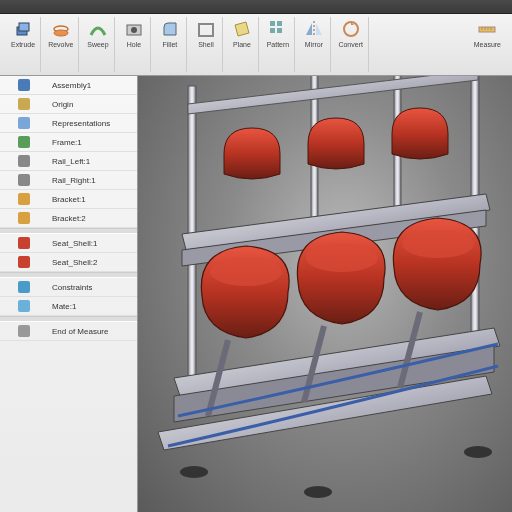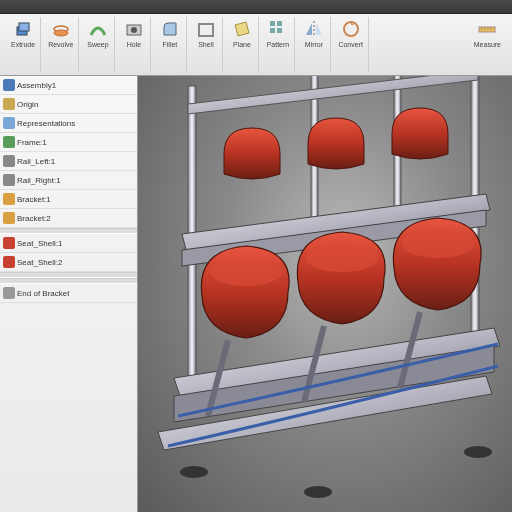--- a/index.html
+++ b/index.html
@@ -54,23 +54,23 @@
     left: 0; top: 0;
     width: 138px;
     height: 100%;
     background: linear-gradient(#f7f7f7, #eaeaea);
     border-right: 1px solid #999;
     overflow: hidden;
   }
   .panel-item {
     display: flex;
     align-items: center;
-    padding: 3px 3px;
+    padding: 3px 18px;
     border-bottom: 1px solid #e0e0e0;
-    gap: 2px;
+    gap: 22px;
     cursor: pointer;
   }
   .panel-icon {
     width: 12px; height: 12px;
     flex-shrink: 0;
     border-radius: 2px;
   }
   .panel-text {
     font-size: 8px;
     color: #333;
@@ -238,24 +238,32 @@
       <div class="panel-sep"></div>
       <div class="panel-item">
         <div class="panel-icon" style="background: rgb(200, 64, 48);"></div>
         <div class="panel-text">Seat_Shell:1</div>
       </div>
       <div class="panel-item">
         <div class="panel-icon" style="background: rgb(200, 64, 48);"></div>
         <div class="panel-text">Seat_Shell:2</div>
       </div>
       <div class="panel-sep"></div>
+      <div class="panel-item">
+        <div class="panel-icon" style="background: rgb(74, 156, 200);"></div>
+        <div class="panel-text">Constraints</div>
+      </div>
+      <div class="panel-item">
+        <div class="panel-icon" style="background: rgb(106, 176, 216);"></div>
+        <div class="panel-text">Mate:1</div>
+      </div>
       <div class="panel-sep"></div>
       <div class="panel-item">
         <div class="panel-icon" style="background: rgb(153, 153, 153);"></div>
-        <div class="panel-text">End of Bracket</div>
+        <div class="panel-text">End of Measure</div>
       </div>
     </div>
 
   <div class="viewport">
     <svg viewBox="0 0 374 436">
       <defs>
         <linearGradient id="seatG" x1="0" y1="0" x2="0" y2="1">
           <stop offset="0" stop-color="#e85540"></stop>
             <stop offset="0.5" stop-color="#b83322"></stop>
             <stop offset="1" stop-color="#6a1e14"></stop>

